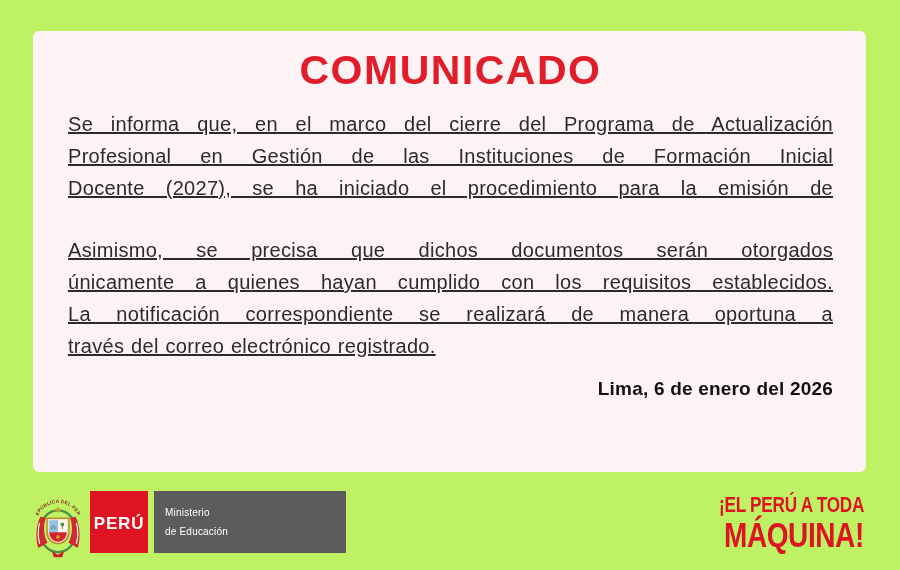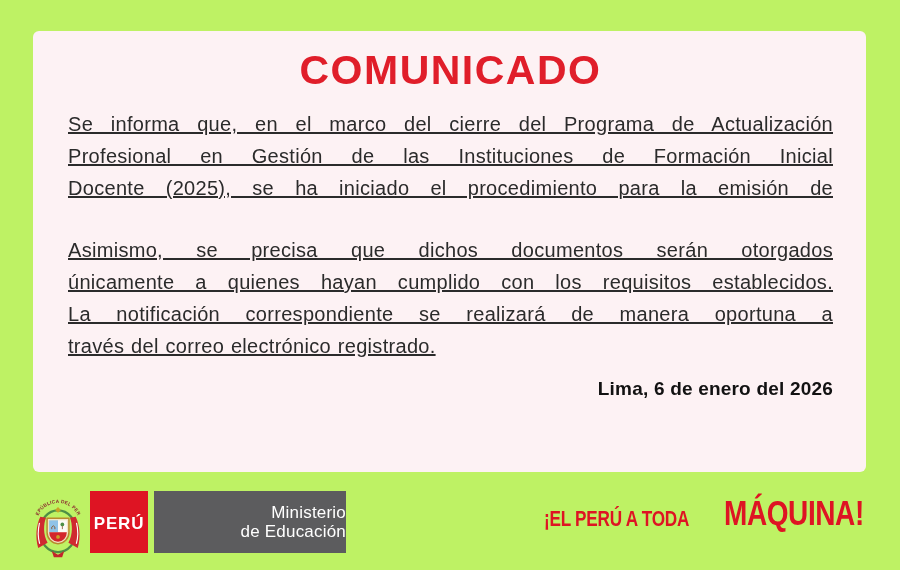--- a/index.html
+++ b/index.html
@@ -84,29 +84,28 @@
   .block-minedu{
     position:absolute;
     left:154px;top:491px;
     width:192px;height:62px;
     background:var(--footer-gray);
     display:flex;flex-direction:column;justify-content:center;
     padding-left:11px;
   }
   .block-minedu .m-line{
     color:#ffffff;
-    font-size:17px;
+    font-size:10px;
     line-height:19px;
     letter-spacing:0.2px;
-    text-align:right;
   }
   .slogan{
     position:absolute;
     right:36px;top:494px;
-    display:flex;align-items:flex-end;
+    display:flex;flex-direction:column;align-items:flex-end;
   }
   .slogan-l1{
     color:var(--brand-red);
     font-size:22px;
     font-weight:800;
     letter-spacing:-0.3px;
     white-space:nowrap;
     transform:scaleX(0.78);
     transform-origin:100% 50%;
     line-height:22px;
@@ -127,21 +126,21 @@
 <body>
 
 <div class="canvas">
 
   <div class="panel">
     <div class="title">COMUNICADO</div>
     <div class="paragraphs">
         <div class="para">
           <div class="line">Se informa que, en el marco del cierre del Programa de Actualización</div>
           <div class="line">Profesional en Gestión de las Instituciones de Formación Inicial</div>
-          <div class="line">Docente (2025), se ha iniciado el procedimiento para la emisión de</div>
+          <div class="line">Docente (2027), se ha iniciado el procedimiento para la emisión de</div>
         </div>
         <div class="para">
           <div class="line">Asimismo, se precisa que dichos documentos serán otorgados</div>
           <div class="line">únicamente a quienes hayan cumplido con los requisitos establecidos.</div>
           <div class="line">La notificación correspondiente se realizará de manera oportuna a</div>
           <div class="line last">través del correo electrónico registrado.</div>
         </div>
       </div>
     <div class="date-line">Lima, 6 de enero del 2026</div>
   </div>

